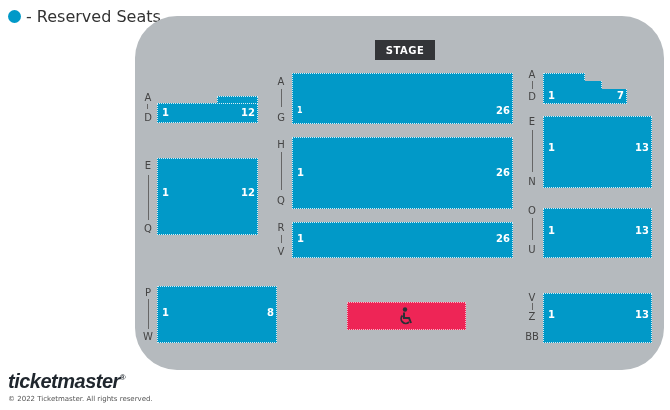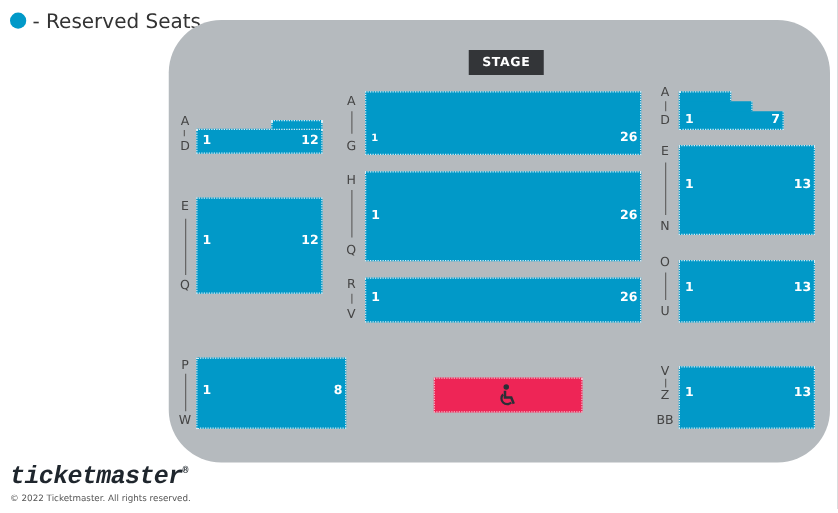--- a/index.html
+++ b/index.html
@@ -16,21 +16,21 @@
            display:flex; align-items:center; justify-content:center; }
   .sec { position:absolute; background:#0199c8; border:1px dotted #d6ecf4; box-sizing:border-box; }
   .sec .lo, .sec .hi { position:absolute; color:#fff; font-size:10px; font-weight:bold; }
   .sec .lo { left:4px; }
   .sec .hi { right:2px; }
   .rowlbl { position:absolute; font-size:10px; color:#444; text-align:center; width:14px; line-height:11px; }
   .rowline { position:absolute; width:1px; background:#666; }
   .acc { position:absolute; left:347px; top:302px; width:119px; height:28px; background:#ee2556;
          border:1px dotted #f5b6c6; box-sizing:border-box; display:flex; align-items:center; justify-content:center; }
   .brand { position:absolute; left:8px; top:370px; font-size:20px; font-weight:bold; font-style:italic;
-           color:#1f262d; letter-spacing:-0.5px; font-family:Liberation Mono, monospace; }
+           color:#1f262d; letter-spacing:-0.5px; font-family:Liberation Sans, sans-serif; }
   .brand sup { font-size:8px; font-style:normal; }
   .copy { position:absolute; left:8px; top:395px; font-size:7px; color:#555;text-align:right; }
 </style>
 </head>
 <body>
 
 <div class="legend">
   <div class="legend-row">
     <span class="legend-dot"></span>
     <span>- Reserved Seats</span>

